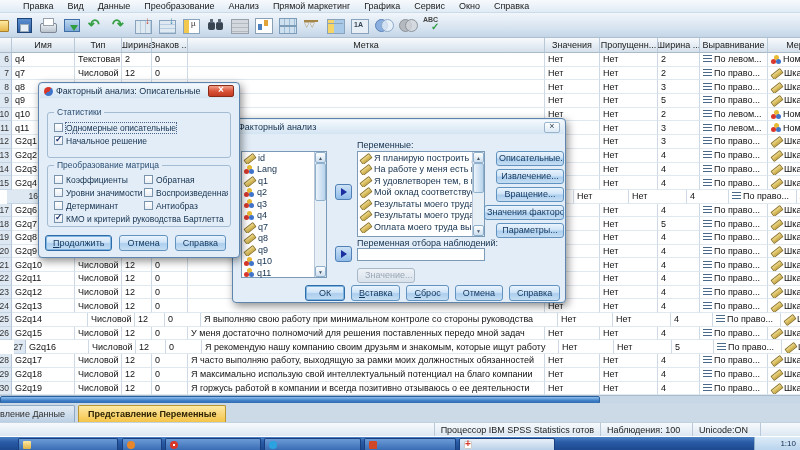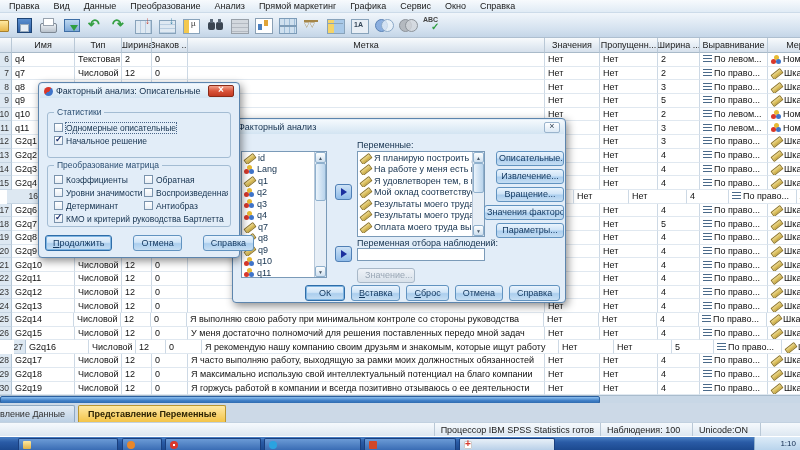--- a/index.html
+++ b/index.html
@@ -1,20 +1,20 @@
 <!DOCTYPE html>
 <html><head>
 <meta charset="utf-8">
 <style>
 *{box-sizing:border-box;margin:0;padding:0}
 html,body{width:800px;height:450px;overflow:hidden}
 body{font-family:"Liberation Sans",sans-serif;position:relative;background:#fff;font-size:10px}
 
 
-#menubar{position:absolute;left:0;top:0;width:100%;height:13px;background:linear-gradient(#f7fafd,#e0ebf5);border-bottom:1px solid #ccdbe9;display:flex;align-items:center;padding-left:2px;z-index:1}
+#menubar{position:absolute;left:0;top:0;width:100%;height:13px;background:linear-gradient(#f7fafd,#e0ebf5);border-bottom:1px solid #ccdbe9;display:flex;align-items:center;padding-left:16px;z-index:1}
 .mitem{font-size:9px;color:#1a1a1a;padding:0 7px;line-height:13px;white-space:nowrap}
 
 
 #toolbar{position:absolute;left:0;top:13px;width:100%;height:25px;background:linear-gradient(#f1f6fb,#d3e1ef 70%,#c4d5e7);border-bottom:1px solid #aebfd0;display:flex;align-items:center;gap:3px;z-index:1}
 .ti{width:21px;height:20px;position:relative;flex:0 0 auto}
 .ti::before,.ti::after{content:"";position:absolute}
 .open-data-icon{margin-left:-11px}
 .open-data-icon::before{left:3px;top:5px;width:15px;height:10px;background:linear-gradient(#ffe9a0,#e8b84a);border:1px solid #a8812c;border-radius:1px}
 .save-icon::before{left:4px;top:3px;width:13px;height:13px;background:linear-gradient(#5b8fd0,#2e5fa3);border:1px solid #1d4475}
 .save-icon::after{left:7px;top:9px;width:7px;height:6px;background:#e8eef5;border:1px solid #9aabbc}
@@ -134,21 +134,21 @@
 #df-bottom{position:absolute;left:72px;top:166px;display:flex;gap:6px}
 #df-bottom .btn{height:16px;line-height:14px;min-width:40px}
 
 
 #dlg-desc{left:38px;top:82px;width:202px;height:176px;z-index:10}
 #dd-stats{left:8px;top:29px;width:184px;height:46px}
 #dd-stats .opts{padding:8px 0 0 6px}
 #dd-corr{left:8px;top:82px;width:184px;height:62px}
 #dd-corr .opts{padding:7px 0 0 6px;display:grid;grid-template-columns:90px 84px}
 #dd-corr .span2{grid-column:1 / span 2}
-#dd-btns{position:absolute;left:6px;top:152px;display:flex;gap:21px}
+#dd-btns{position:absolute;left:6px;top:152px;display:flex;gap:7px}
 #dd-btns .btn{height:16px;line-height:14px}
 </style>
 </head>
 <body>
 
 <div id="menubar">
     <div class="mitem">Правка</div>
     <div class="mitem">Вид</div>
     <div class="mitem">Данные</div>
     <div class="mitem">Преобразование</div>
@@ -552,21 +552,21 @@
           <span class="ic-align"></span>
           <span>По право...</span>
         </div>
         <div class="cell" style="width: 60px;">
           <span class="ic-scale"></span>
           <span>Шкала</span>
         </div>
       </div>
       <div class="grow">
         <div class="cell rnum" style="width: 12px;">25</div>
-        <div class="cell " style="width: 62px;">G2q14</div>
+        <div class="cell " style="width: 76px;">G2q14</div>
         <div class="cell " style="width: 47px;">Числовой</div>
         <div class="cell " style="width: 30px;">12</div>
         <div class="cell " style="width: 36px;">0</div>
         <div class="cell " style="width: 357px;">Я выполняю свою работу при минимальном контроле со стороны руководства</div>
         <div class="cell " style="width: 55px;">Нет</div>
         <div class="cell " style="width: 58px;">Нет</div>
         <div class="cell " style="width: 42px;">4</div>
         <div class="cell" style="width: 68px;">
           <span class="ic-align"></span>
           <span>По право...</span>

